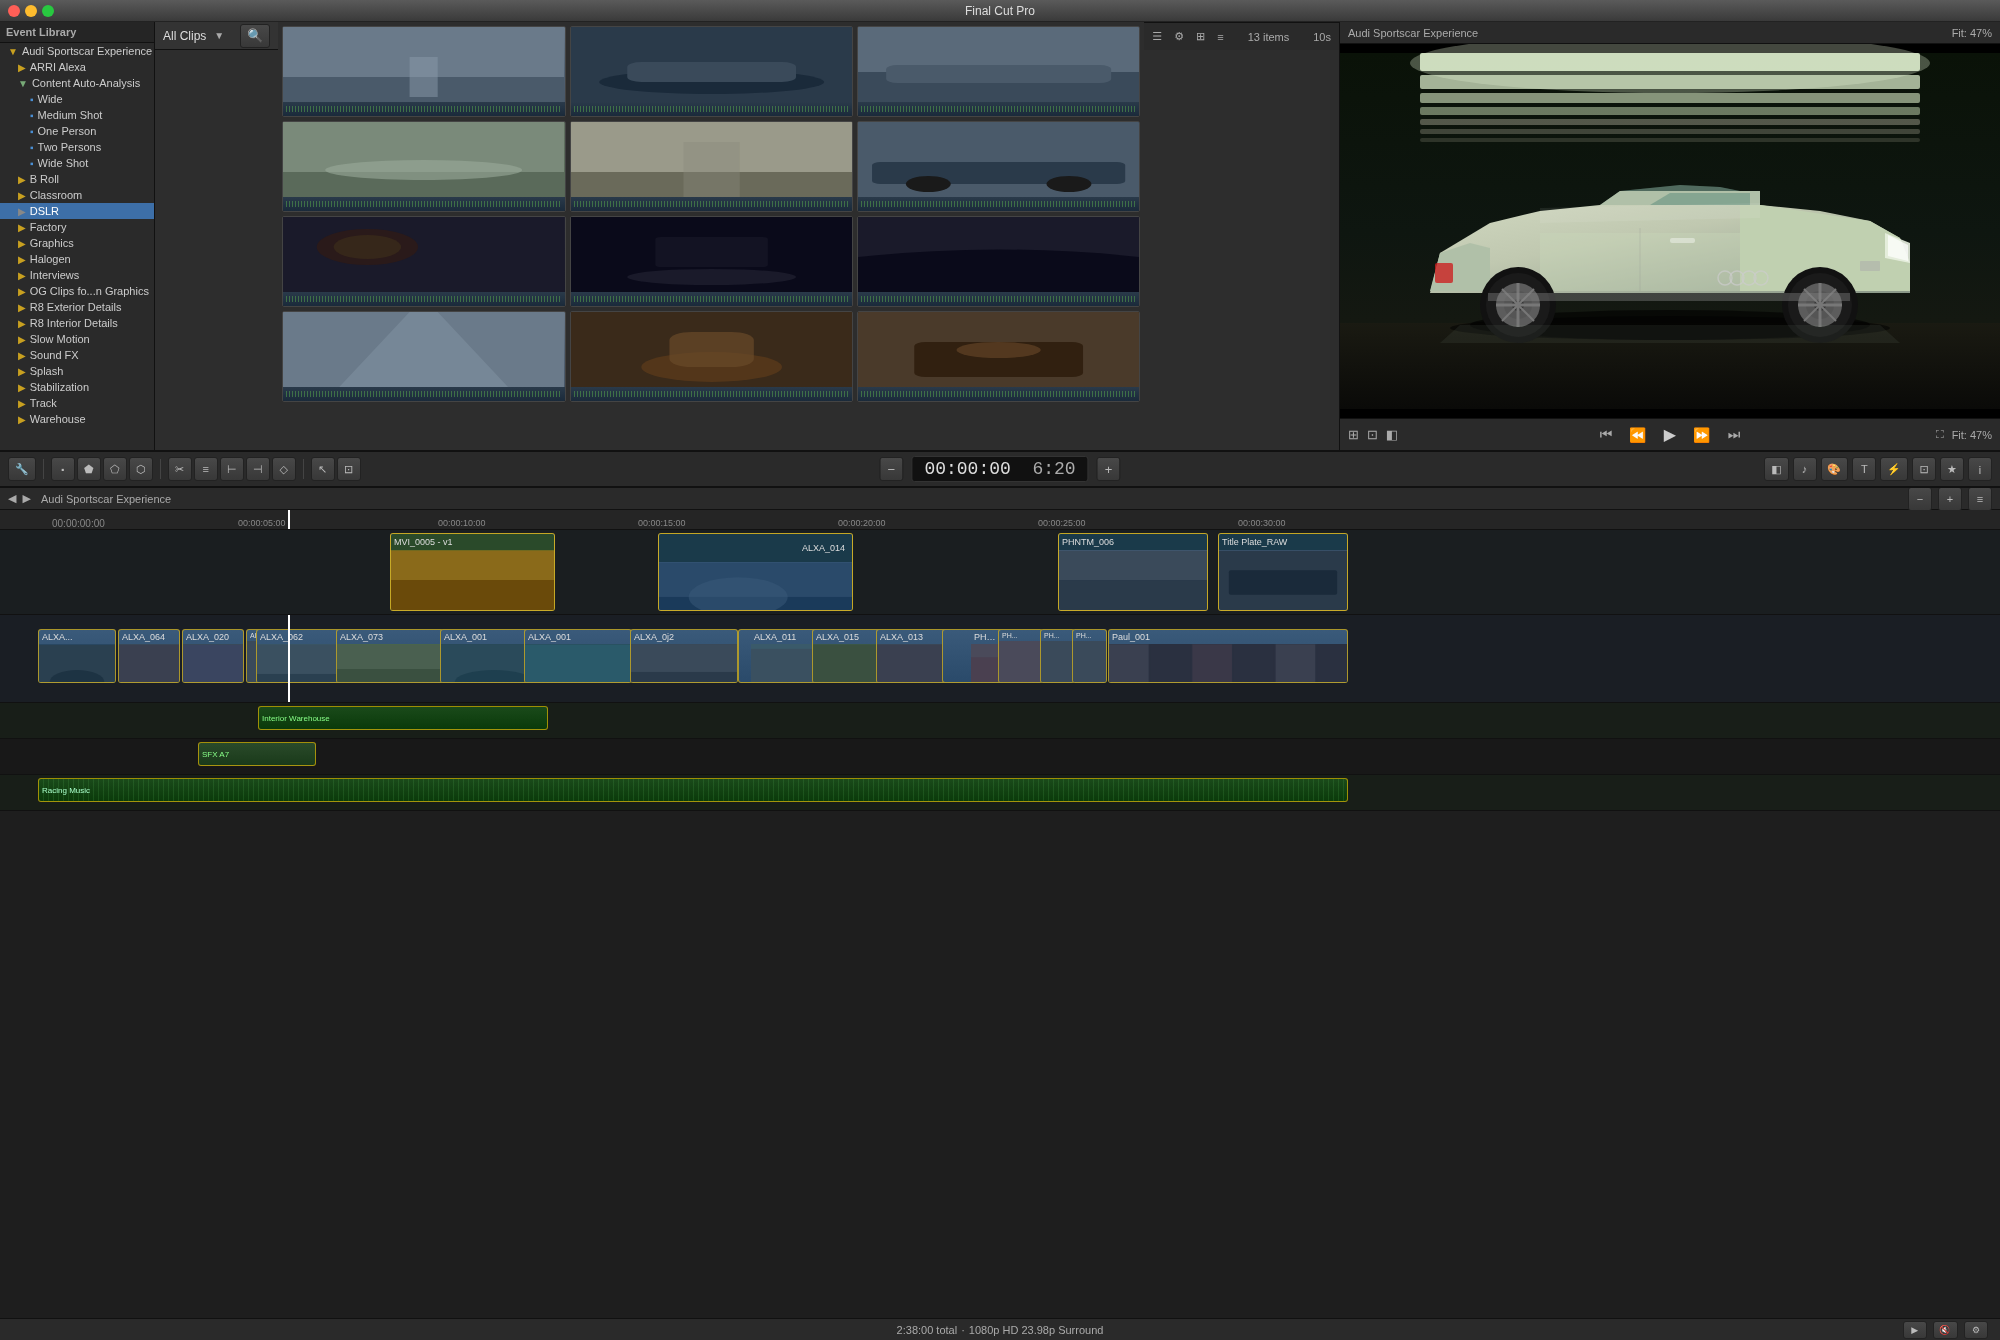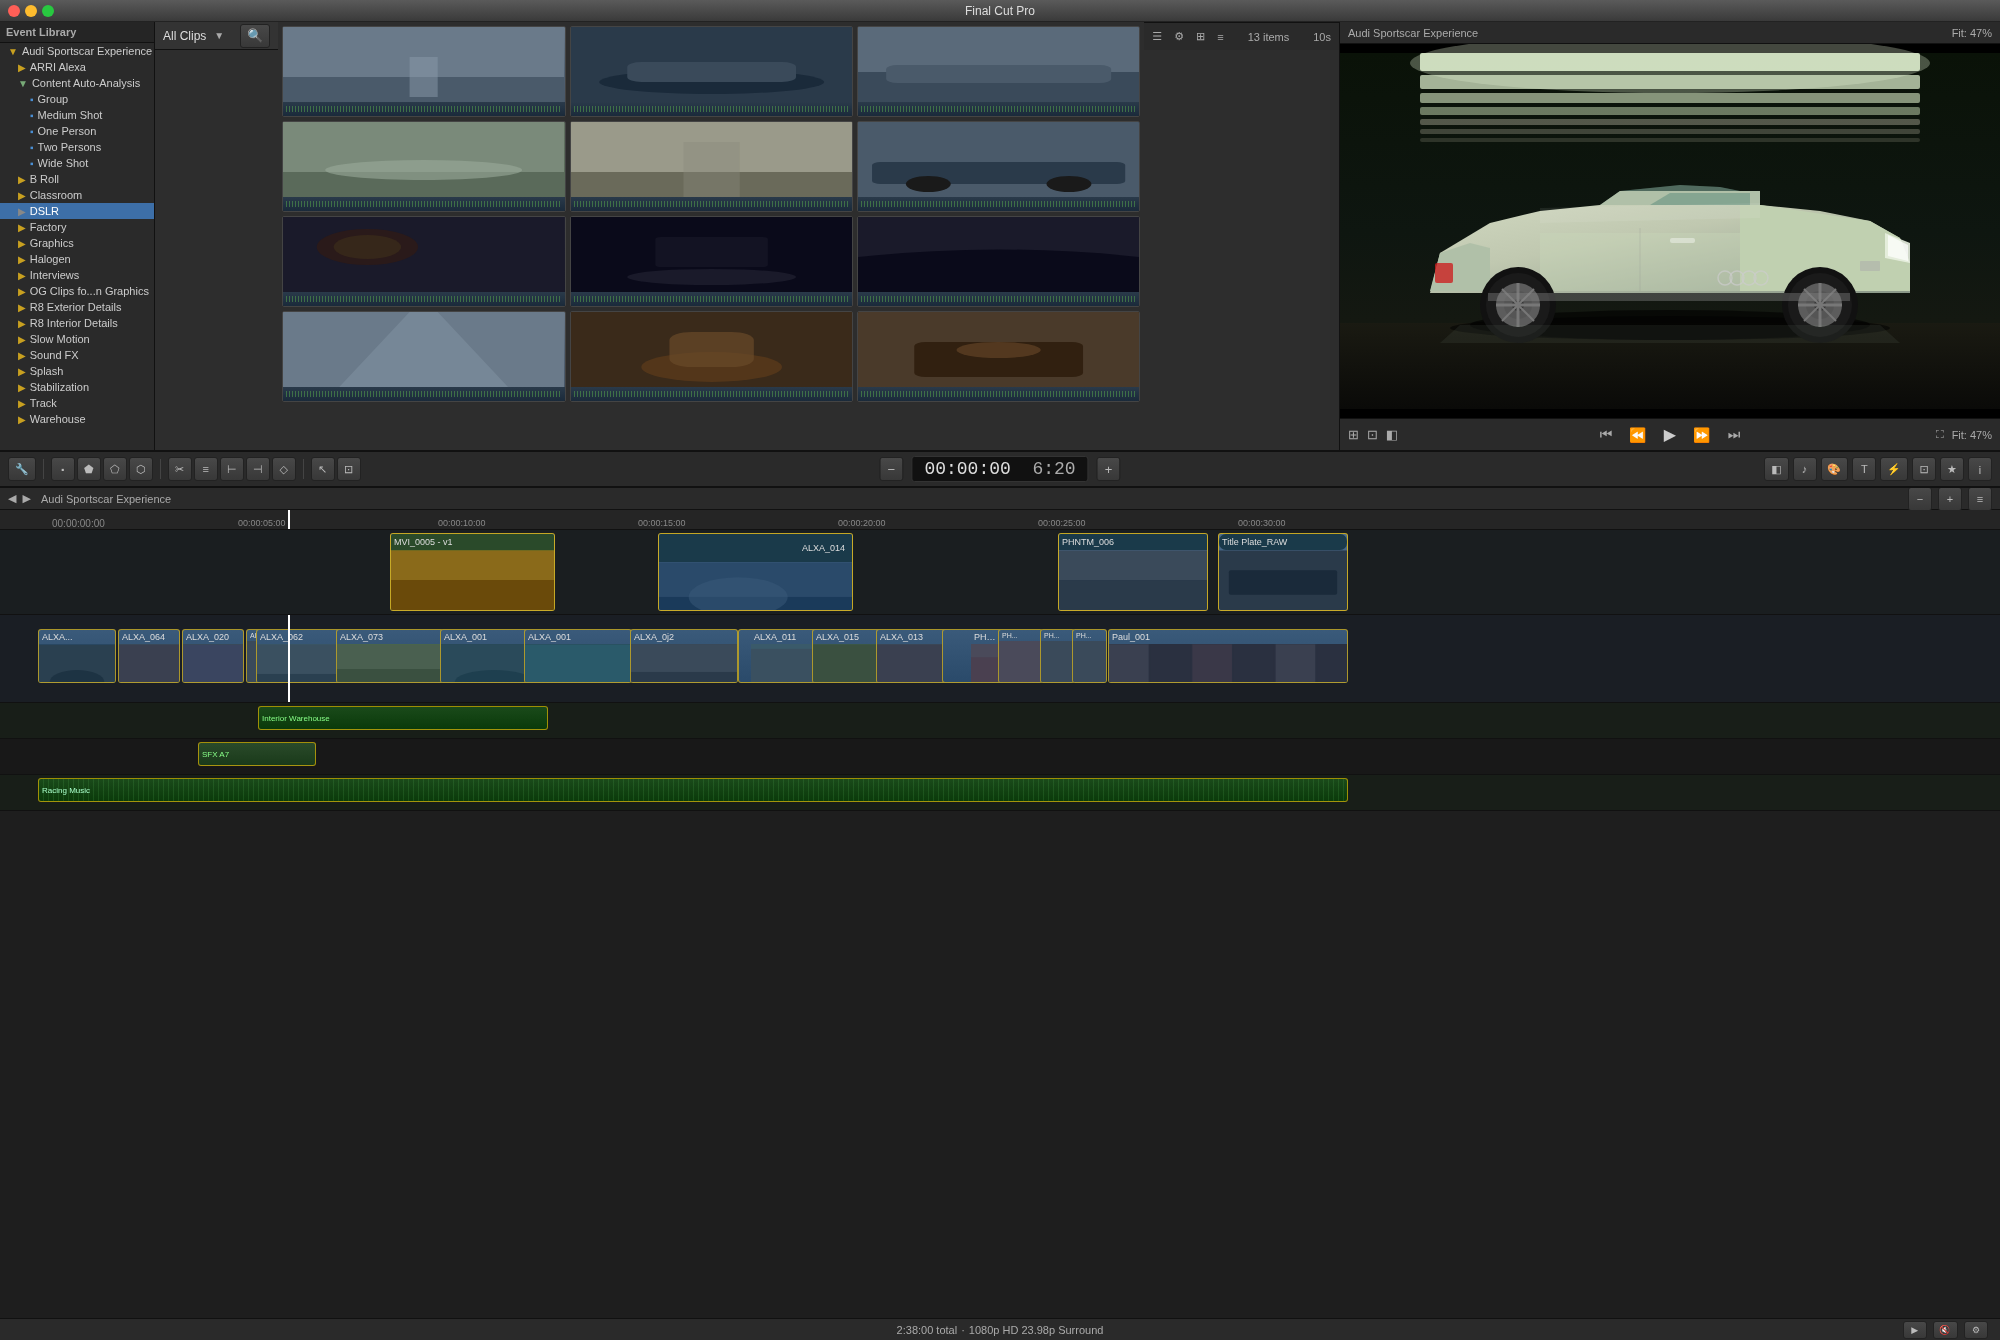--- a/index.html
+++ b/index.html
@@ -387,21 +387,21 @@
         <span>ARRI Alexa</span>
       </div>
 
       <div class="sidebar-item" style="padding-left:18px;">
         <span class="sidebar-icon smart-icon">▼</span>
         <span>Content Auto-Analysis</span>
       </div>
 
       <div class="sidebar-item" style="padding-left:30px;">
         <span class="sidebar-icon clip-icon">▪</span>
-        <span>Group</span>
+        <span>Wide</span>
       </div>
 
       <div class="sidebar-item" style="padding-left:30px;">
         <span class="sidebar-icon clip-icon">▪</span>
         <span>Medium Shot</span>
       </div>
 
       <div class="sidebar-item" style="padding-left:30px;">
         <span class="sidebar-icon clip-icon">▪</span>
         <span>One Person</span>
@@ -907,21 +907,21 @@
             </div>
             <div style="height:62px; overflow:hidden;">
               <svg width="100%" height="62" viewBox="0 0 150 62">
                 <rect width="150" height="62" fill="#3a4a5a"></rect>
                 <rect y="30" width="150" height="32" fill="#2a3a4a"></rect>
               </svg>
             </div>
           </div>
 
           <div class="connected-clip" style="left:1218px; width:130px; top:3px; height:78px;">
-            <div style="background:#1a3a4a; height:16px; display:flex; align-items:center; padding:0 3px;border-radius:7px;">
+            <div style="background:#1a3a4a; height:16px; display:flex; align-items:center; padding:0 3px;">
               <span style="font-size:9px; color:#ddd;">Title Plate_RAW</span>
             </div>
             <div style="height:62px; overflow:hidden;">
               <svg width="100%" height="62" viewBox="0 0 130 62">
                 <rect width="130" height="62" fill="#2a3a4a"></rect>
                 <rect x="10" y="20" width="110" height="25" rx="2" fill="#1a2a3a"></rect>
               </svg>
             </div>
           </div>
         </div>

